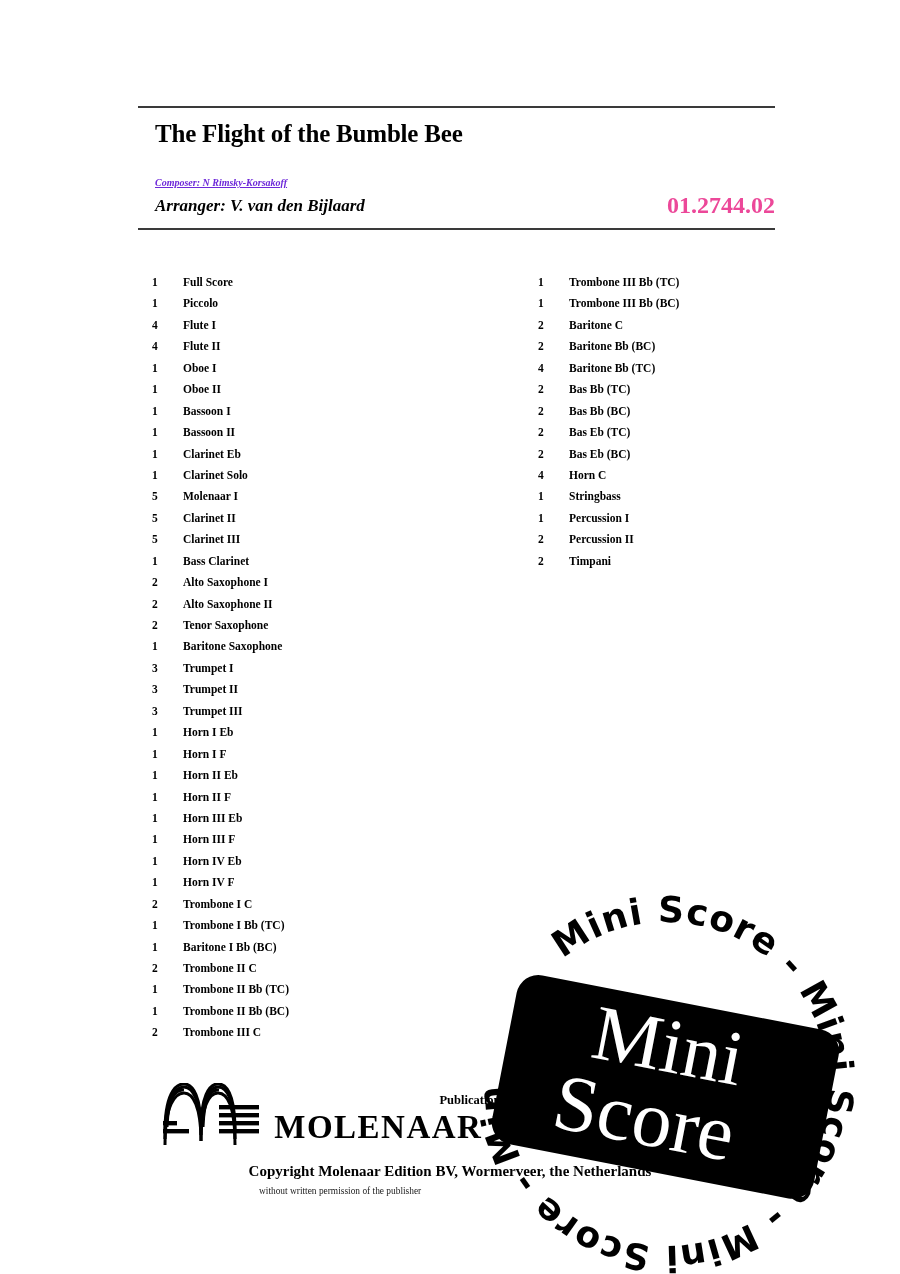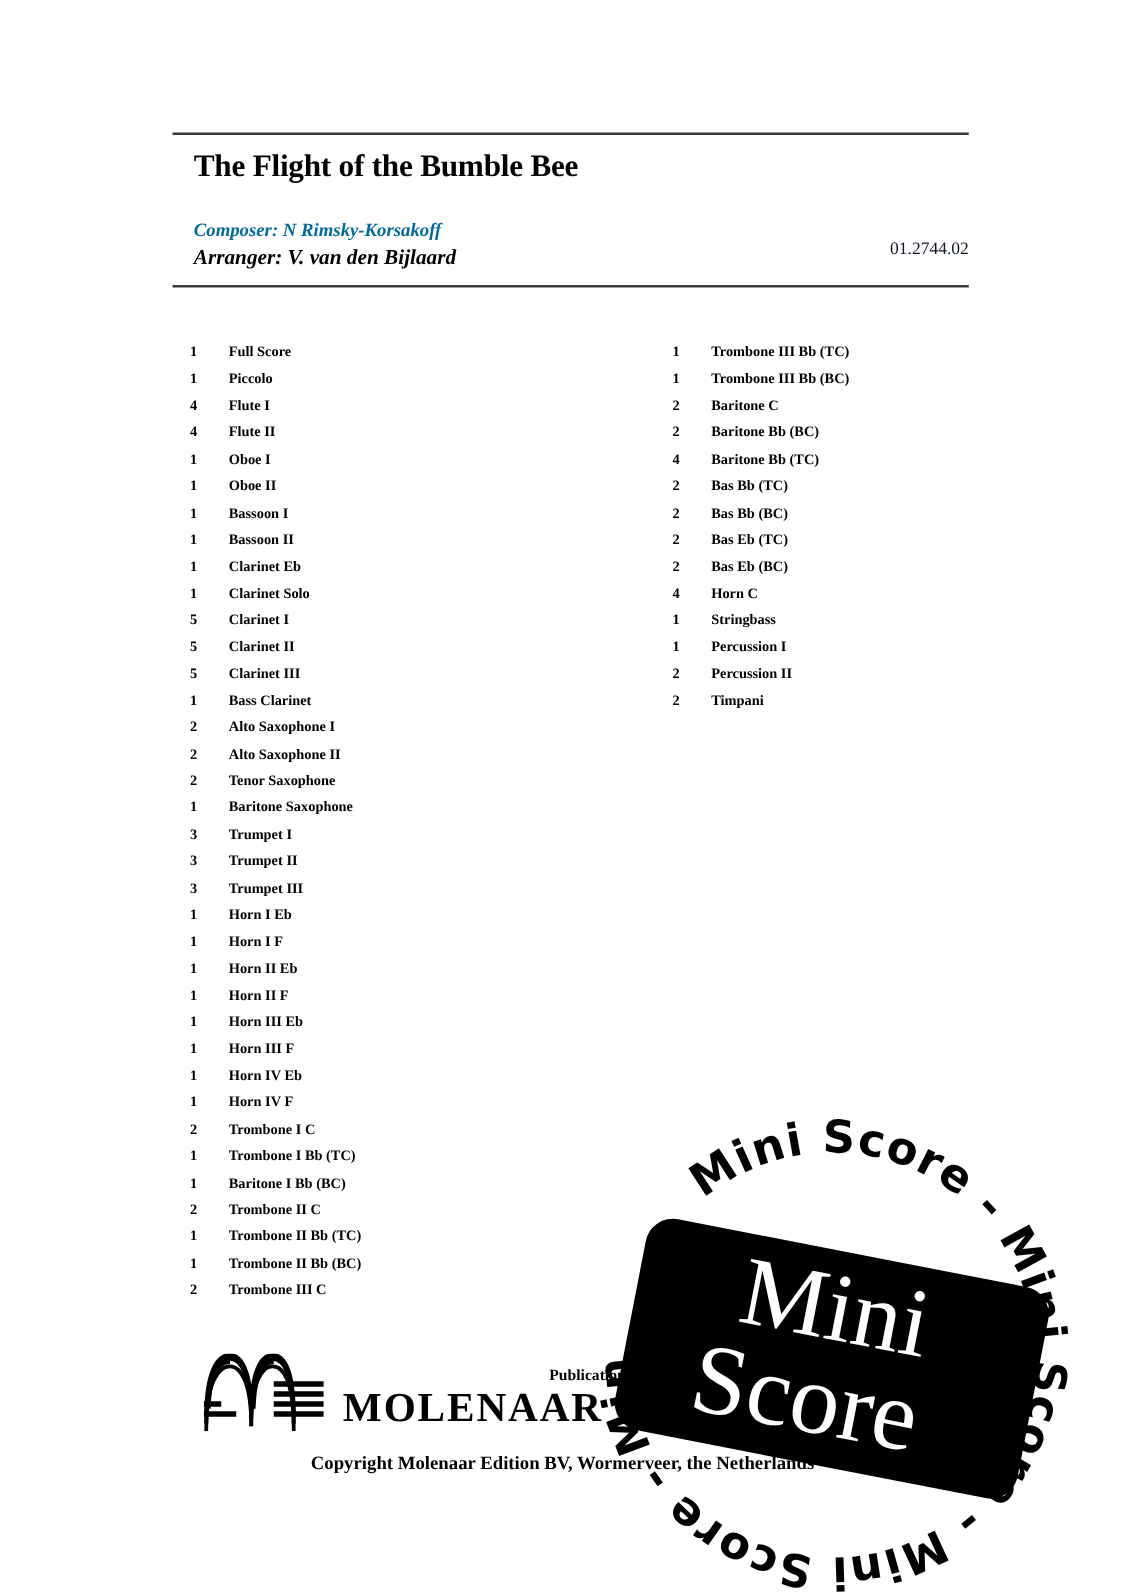--- a/index.html
+++ b/index.html
@@ -41,43 +41,44 @@
     font-weight: bold;
     letter-spacing: -0.2px;
     color: #000;
     white-space: nowrap;
   }
 
   .composer {
     position: absolute;
     left: 155px;
     top: 177px;
-    font-size: 15px;
+    font-size: 10px;
     font-weight: bold;
     font-style: italic;
-    color: #0369a1;
-    white-space: nowrap;
+    color: #6d28d9;
+    white-space: nowrap;
+    text-decoration: underline;
   }
   .arranger {
     position: absolute;
     left: 155px;
     top: 196px;
     font-size: 17px;
     font-weight: bold;
     font-style: italic;
     color: #000;
     white-space: nowrap;
   }
   .catalog {
     position: absolute;
     right: 125px;
     top: 192px;
-    font-size: 14px;
-    font-weight: normal;
-    color: #0f172a;
+    font-size: 24px;
+    font-weight: bold;
+    color: #ec4899;
     white-space: nowrap;
   }
 
   
   .col {
     position: absolute;
     top: 276px;
   }
   .col-left  { left: 152px; }
   .col-right { left: 538px; }
@@ -237,21 +238,21 @@
       <div class="inst-row">
         <span class="inst-qty">1</span>
         <span class="inst-name">Clarinet Eb</span>
       </div>
       <div class="inst-row">
         <span class="inst-qty">1</span>
         <span class="inst-name">Clarinet Solo</span>
       </div>
       <div class="inst-row">
         <span class="inst-qty">5</span>
-        <span class="inst-name">Clarinet I</span>
+        <span class="inst-name">Molenaar I</span>
       </div>
       <div class="inst-row">
         <span class="inst-qty">5</span>
         <span class="inst-name">Clarinet II</span>
       </div>
       <div class="inst-row">
         <span class="inst-qty">5</span>
         <span class="inst-name">Clarinet III</span>
       </div>
       <div class="inst-row">
@@ -436,20 +437,21 @@
       </svg>
     </div>
 
     <div class="publication-tag">Publication</div>
 
     <div class="wordmark">MOLENAAR EDITION</div>
 
     <div class="copyright">Copyright Molenaar Edition BV, Wormerveer, the Netherlands</div>
 
     <div class="fineprint">
+      <div>without written permission of the publisher</div>
     </div>
   </div>
 
   <div class="stamp">
     <svg width="400" height="396" viewBox="0 0 400 396" xmlns="http://www.w3.org/2000/svg">
       <defs>
         <path id="ringpath" d="M 200 208 m -162 0 a 162 162 0 1 1 324 0 a 162 162 0 1 1 -324 0"></path>
       </defs>
 
       <g transform="rotate(11 200 208)">

